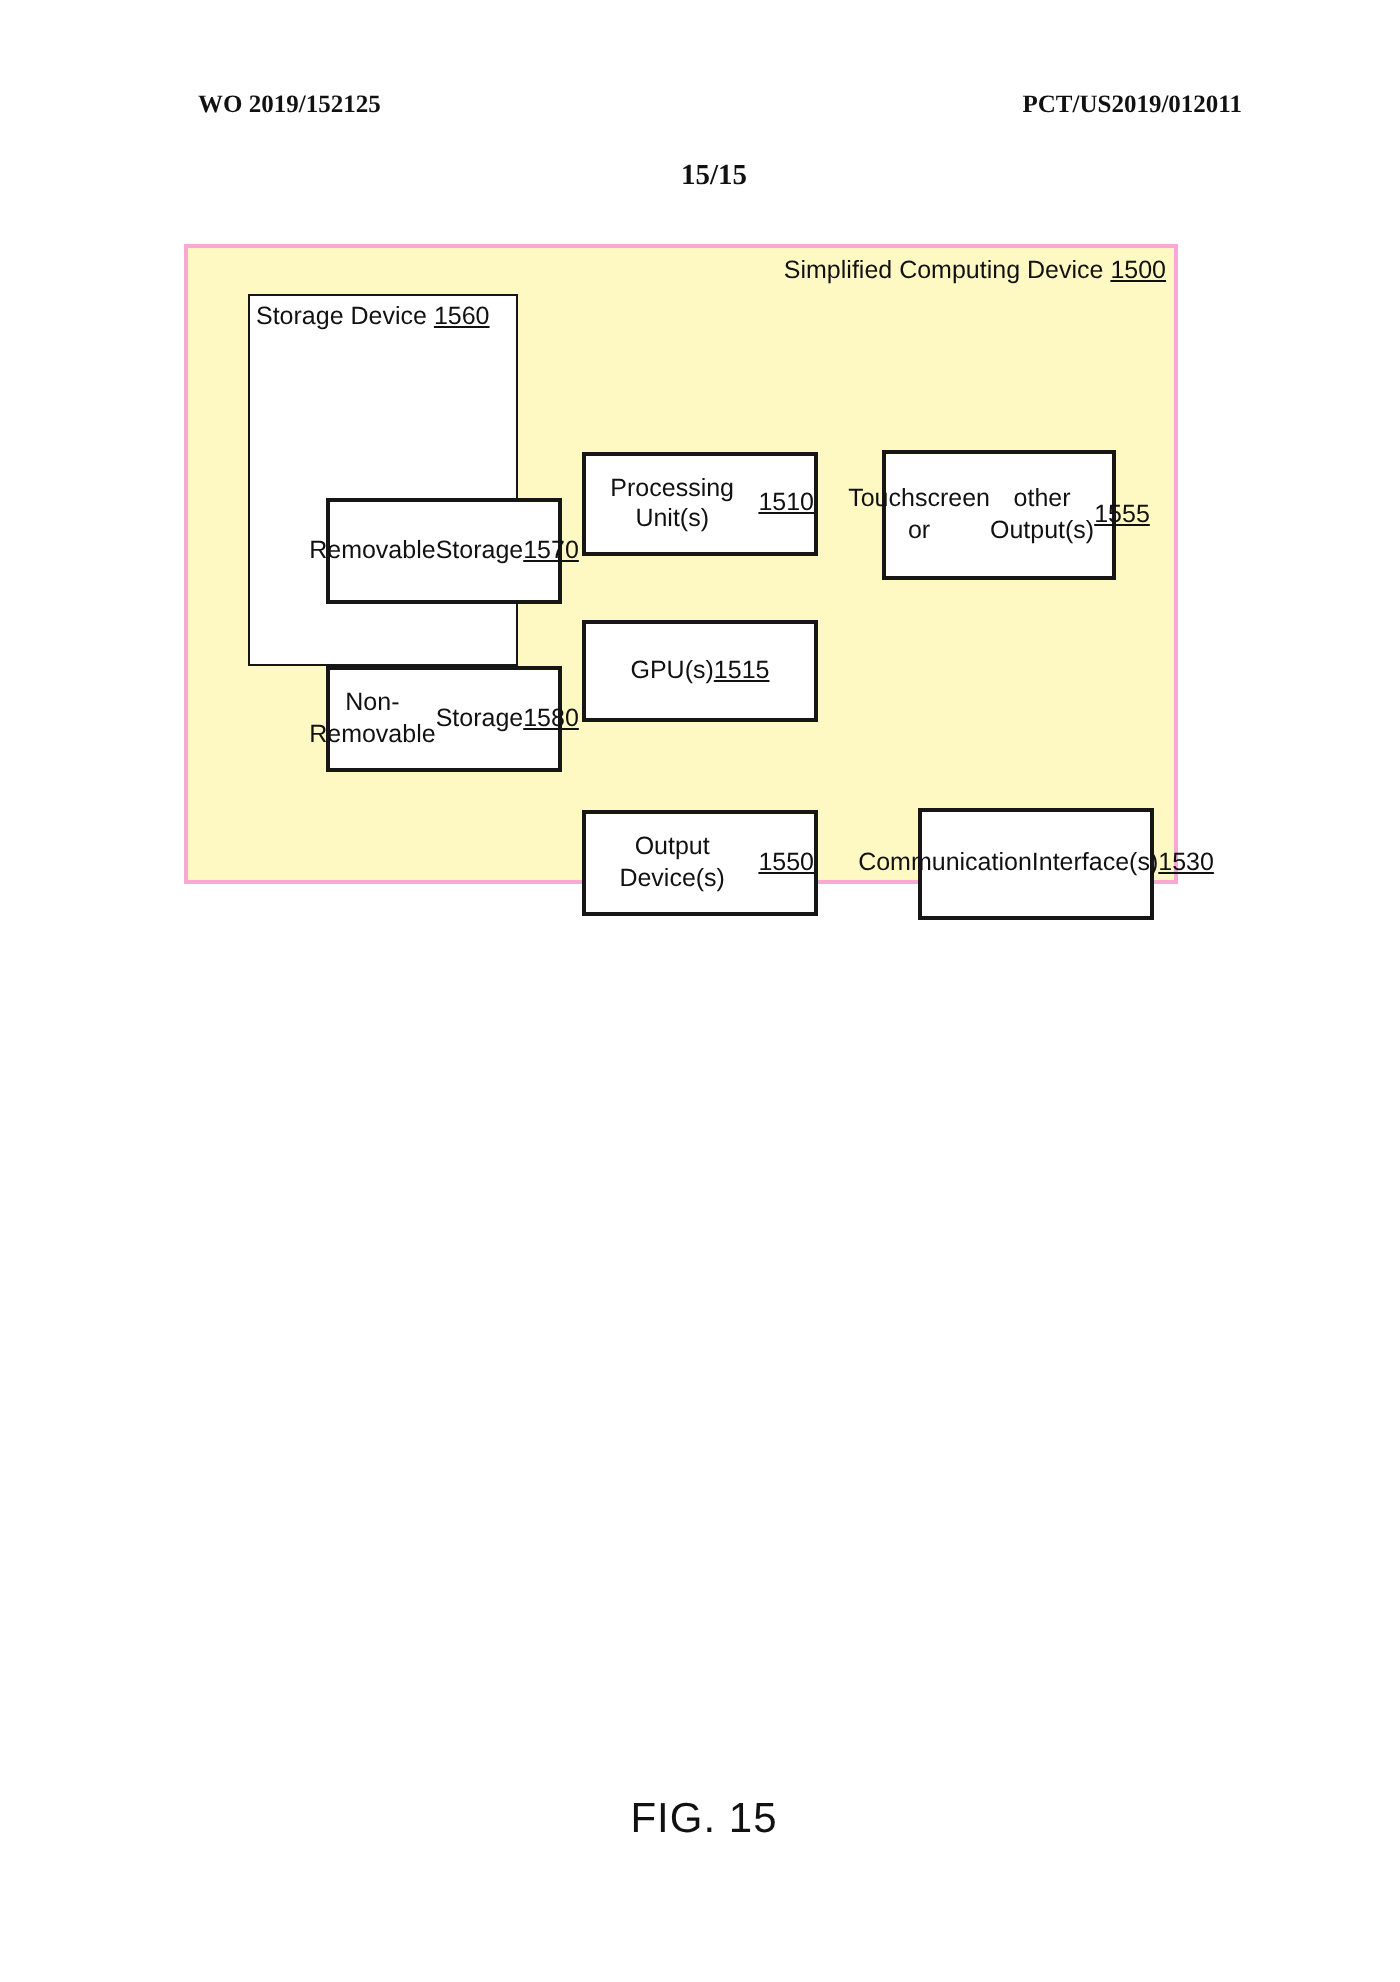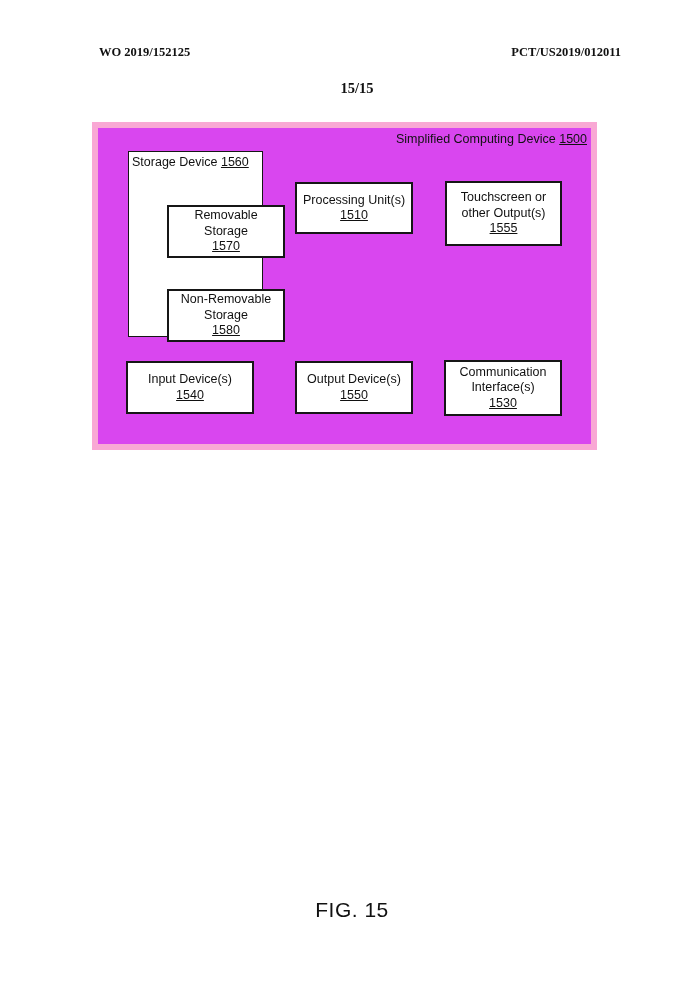--- a/index.html
+++ b/index.html
@@ -32,22 +32,22 @@
     font-family: "Liberation Serif", serif;
     font-weight: bold;
     font-size: 14.5px;
   }
   .outer-box {
     position: absolute;
     left: 92px;
     top: 122px;
     width: 493px;
     height: 316px;
-    border: 6px solid #f9a8d4;
-    background: #d946ef;
+    border: 2px solid #f9a8d4;
+    background: #fef9c3;
   }
   .outer-title {
     position: absolute;
     top: 4px;
     right: 4px;
     font-size: 12.5px;
     white-space: nowrap;
   }
   .group-box {
     position: absolute;
@@ -63,47 +63,48 @@
     top: 3px;
     left: 3px;
     font-size: 12.5px;
     white-space: nowrap;
   }
   .box {
     position: absolute;
     border: 2px solid #161616;
     background: #ffffff;
     display: flex;
-    flex-direction: column;
+    flex-direction: row;
     align-items: center;
     justify-content: center;
     text-align: center;
     font-size: 12.5px;
     line-height: 15.5px;
+    margin-top: 48px;
   }
   .ref { text-decoration: underline; }
   .fig-caption {
     position: absolute;
     top: 898px;
     left: 0;
     width: 704px;
     text-align: center;
     font-size: 21px;
     letter-spacing: 0.5px;
   }
   
   .box-removable      { left: 38px;  top: 53px;  width: 114px; height: 49px; }
   .box-nonremovable   { left: 38px;  top: 137px; width: 114px; height: 49px; }
   .box-processing     { left: 197px; top: 54px;  width: 114px; height: 48px; }
   .box-touchscreen    { left: 347px; top: 53px;  width: 113px; height: 61px; justify-content: center; }
   .box-gpu            { left: 197px; top: 138px; width: 114px; height: 47px; }
   .box-system-memory  { left: 347px; top: 149px; width: 113px; height: 41px; }
   .box-input          { left: 28px;  top: 233px; width: 124px; height: 49px; }
   .box-output         { left: 197px; top: 233px; width: 114px; height: 49px; }
-  .box-communication  { left: 346px; top: 232px; width: 114px; height: 52px; }
+  .box-communication  { left: 365px; top: 232px; width: 114px; height: 52px; }
 </style>
 </head>
 <body>
 
 <div class="page">
 
   <div class="hdr hdr-left">WO 2019/152125</div>
   <div class="hdr hdr-right">PCT/US2019/012011</div>
   <div class="page-number">15/15</div>
 
@@ -131,26 +132,26 @@
       <span>Processing Unit(s)</span>
       <span class="ref">1510</span>
     </div>
 
     <div class="box box-touchscreen">
       <span>Touchscreen or</span>
       <span>other Output(s)</span>
       <span class="ref">1555</span>
     </div>
 
+    <div class="box box-gpu">
+      <span>GPU(s)</span>
+      <span class="ref">1515</span>
+    </div>
 
 
-    <div class="box box-input">
-      <span>Input Device(s)</span>
-      <span class="ref">1540</span>
-    </div>
 
     <div class="box box-output">
       <span>Output Device(s)</span>
       <span class="ref">1550</span>
     </div>
 
     <div class="box box-communication">
       <span>Communication</span>
       <span>Interface(s)</span>
       <span class="ref">1530</span>

